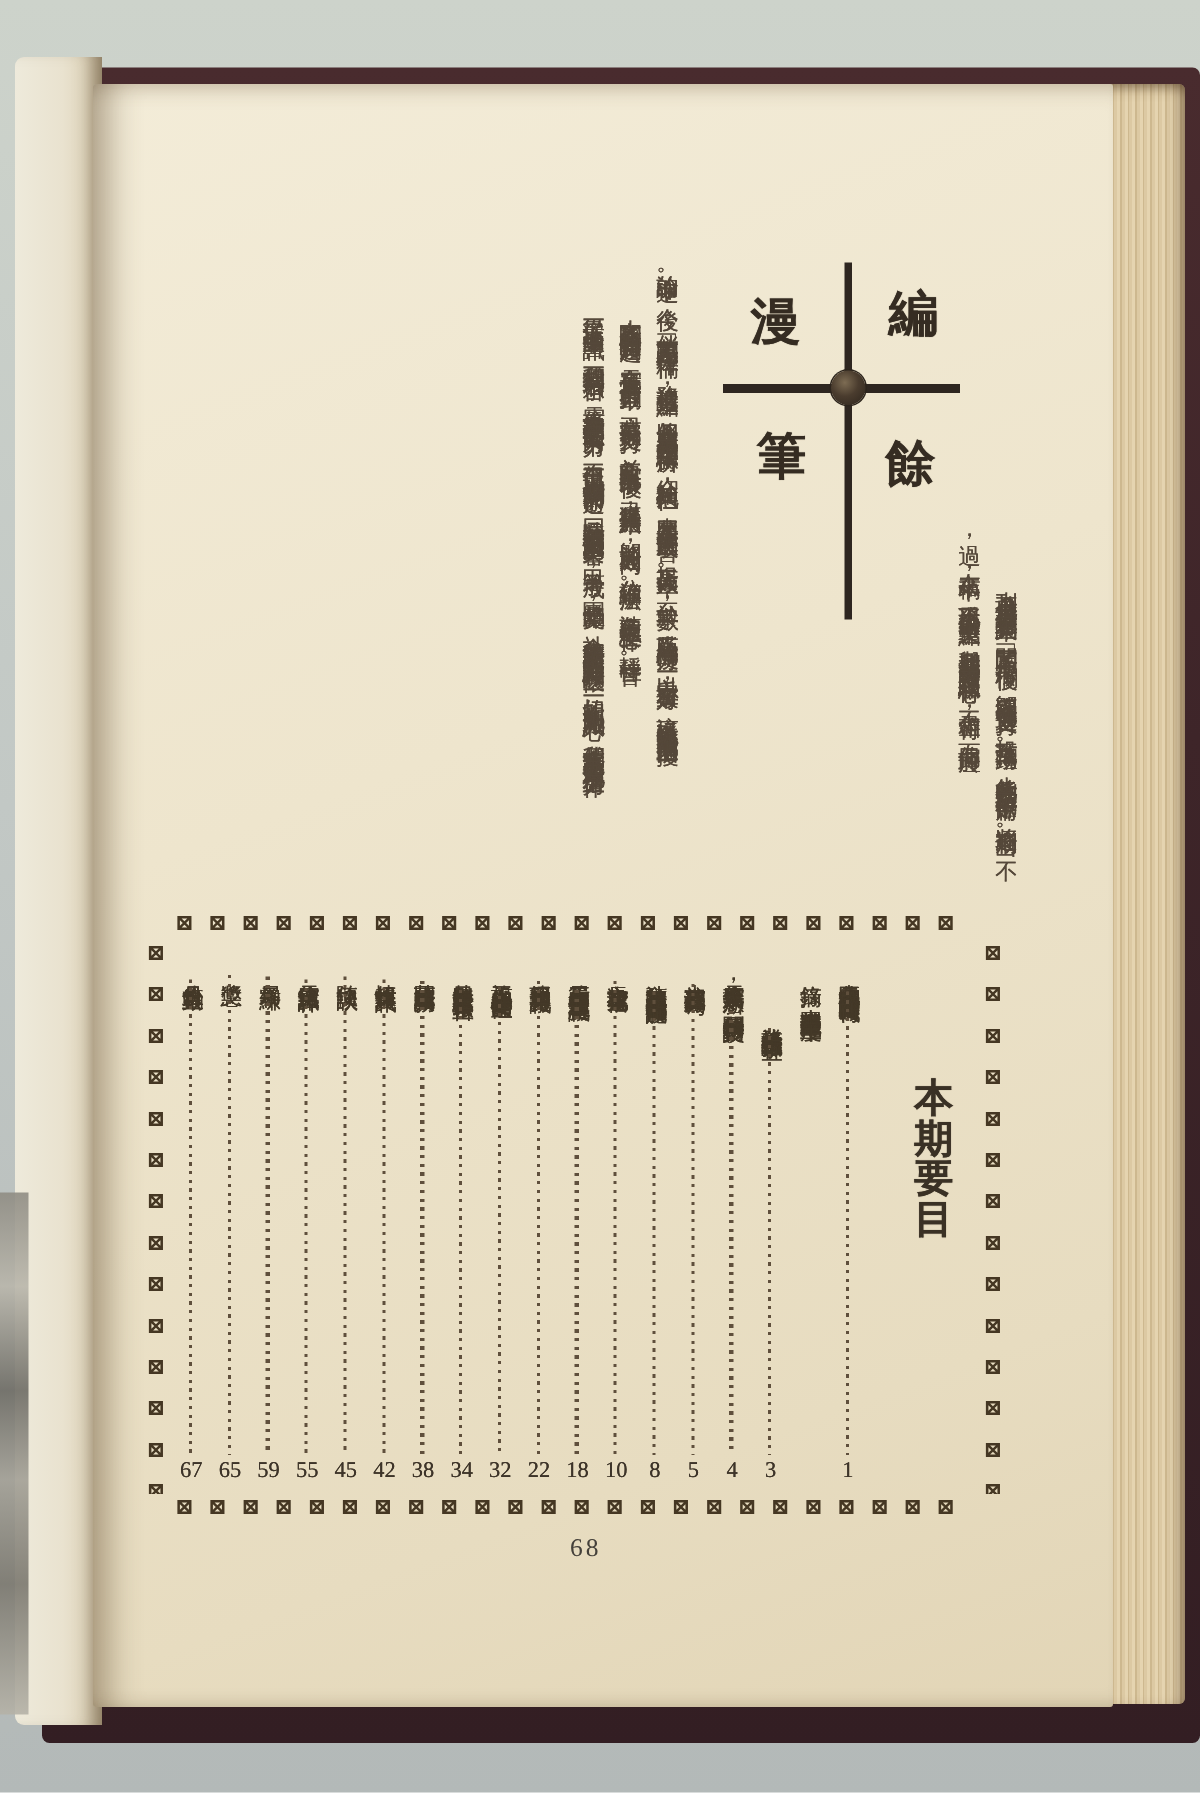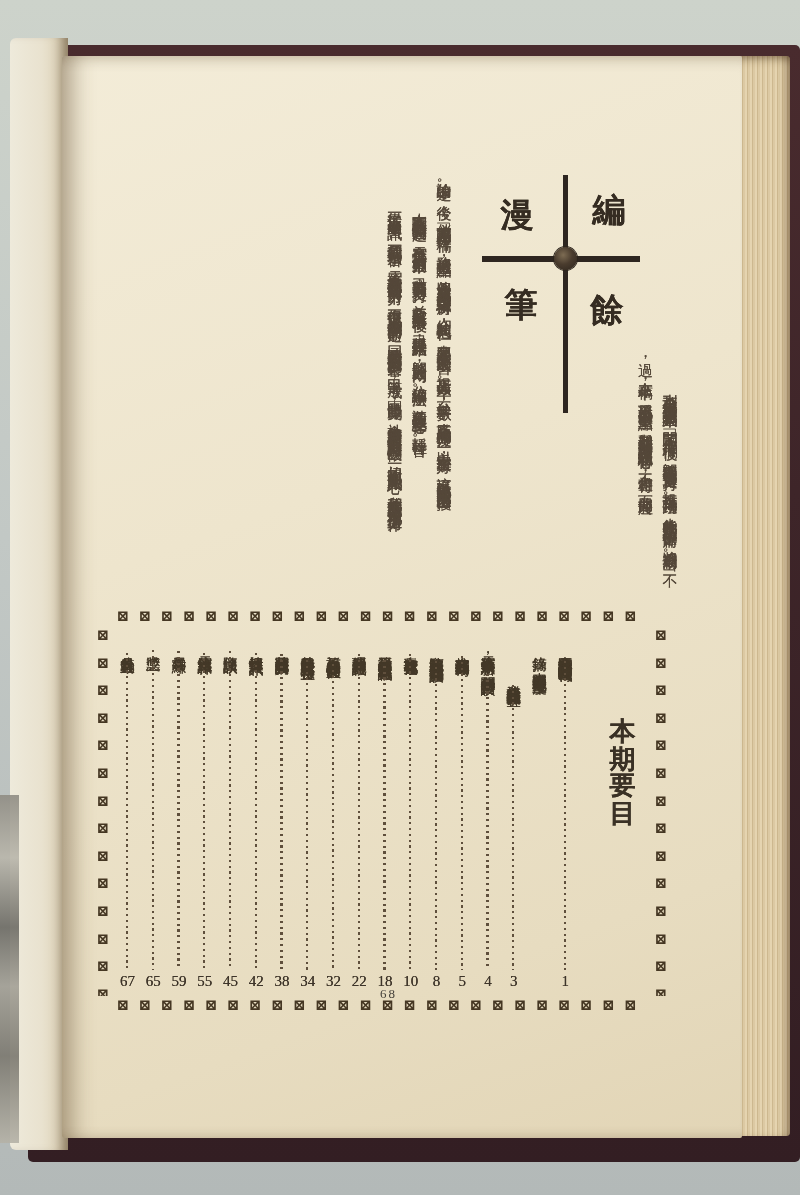--- a/index.html
+++ b/index.html
@@ -95,21 +95,21 @@
   .toc-col .dots {
     flex: 1 1 0; min-height: 0; align-self: center; block-size: 2.4px;
     margin: 4px 0 3px 0;
     background: repeating-linear-gradient(to bottom, #5f4f3c 0 2.2px, transparent 2.2px 5.8px);
   }
   .toc-col .pg {
     flex: 0 0 auto; text-combine-upright: all; letter-spacing: 0;
     font-family: "Liberation Serif", serif; font-size: 15px; color: #3d342a;
   }
   
-  .folio { position: absolute; left: 318px; top: 930px; font-size: 13px; letter-spacing: 2px; color: #44403a; }
+  .folio { position: absolute; left: 318px; top: 966px; font-size: 17px; letter-spacing: 2px; color: #44403a; }
 </style>
 </head>
 <body>
 
 <div id="stage">
   <div class="cover"></div>
   <div class="facing-edge"></div>
   <div class="photo-frag"></div>
   <div class="stack-edge"></div>
 

